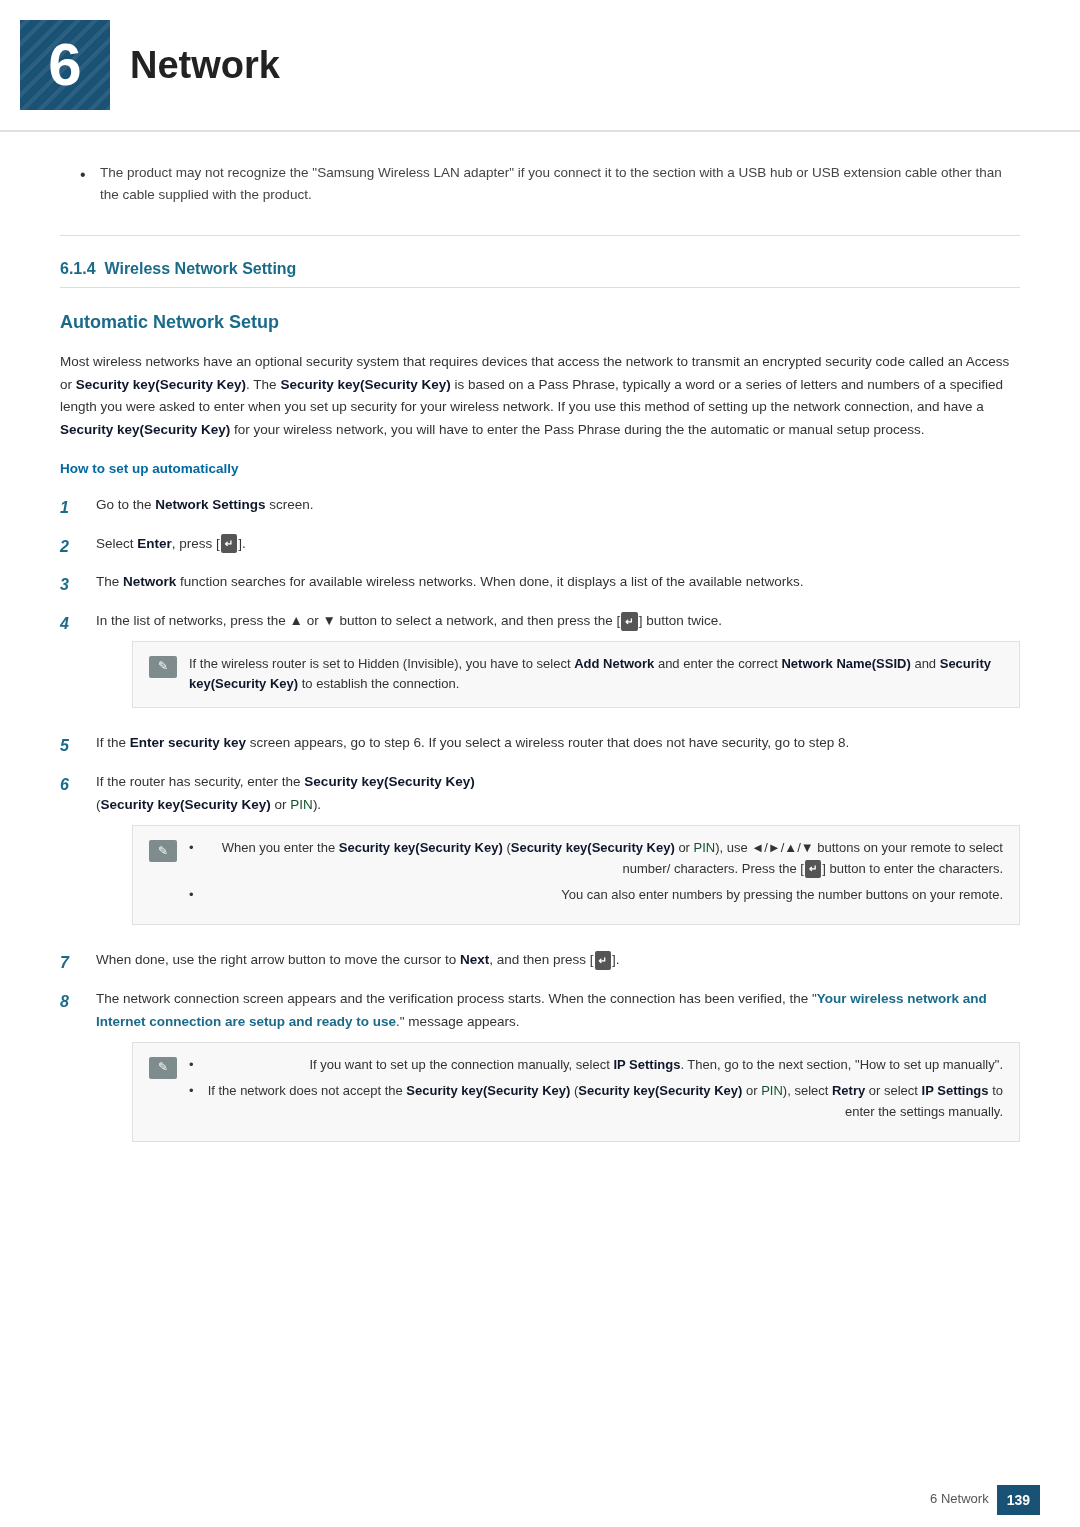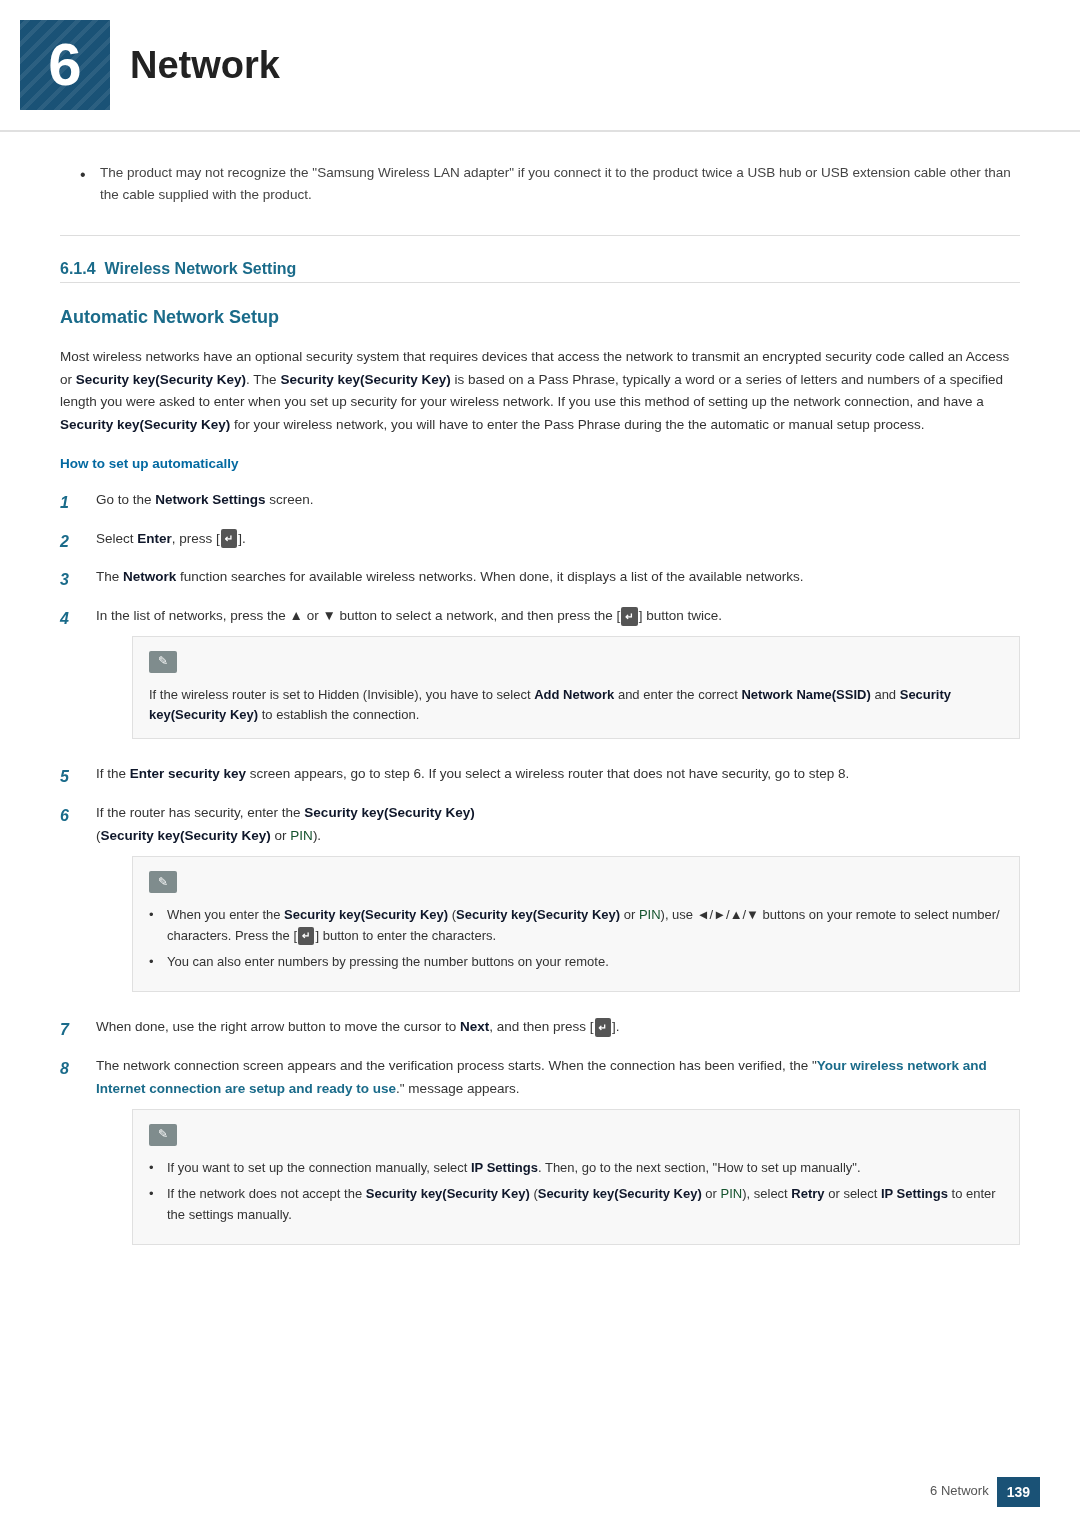--- a/index.html
+++ b/index.html
@@ -89,20 +89,21 @@
       color: #333;
       font-size: 16px;
     }
 
     
     .section-heading {
       color: #1a6b8a;
       font-size: 16px;
       font-weight: bold;
       margin-bottom: 20px;
+      padding-bottom: 5px;
       border-bottom: 1px solid #ddd;
     }
 
     
     .subsection-heading {
       color: #1a6b8a;
       font-size: 18px;
       font-weight: bold;
       margin-bottom: 14px;
     }
@@ -163,21 +164,20 @@
 
     
     .note-box {
       display: flex;
       align-items: flex-start;
       background: #f8f8f8;
       border: 1px solid #e0e0e0;
       padding: 12px 16px;
       margin: 8px 0 12px 36px;
       gap: 12px;
-      flex-direction: column;
     }
 
     .note-icon {
       width: 28px;
       height: 22px;
       background: #7f8c8d;
       flex-shrink: 0;
       display: flex;
       align-items: center;
       justify-content: center;
@@ -200,20 +200,21 @@
     }
 
     .note-content ul {
       list-style: none;
     }
 
     .note-content ul li {
       position: relative;
       padding-left: 18px;
       margin-bottom: 6px;
+      text-align: right;
     }
 
     .note-content ul li::before {
       content: '•';
       position: absolute;
       left: 0;
     }
 
     
     .enter-key {
@@ -230,21 +231,21 @@
 
     
     .quoted-green {
       color: #1a6b8a;
       font-weight: bold;
     }
 
     
     .page-footer {
       position: absolute;
-      bottom: 20px;
+      bottom: 12px;
       right: 40px;
       display: flex;
       align-items: center;
       gap: 8px;
       font-size: 13px;
     }
 
     .footer-chapter {
       color: #555;
     }
@@ -271,21 +272,21 @@
   <div class="chapter-number-box">
     <span>6</span>
   </div>
   <div class="chapter-title">Network</div>
 </div>
 
 <div class="content">
 
   <div class="top-note">
     <ul>
-      <li>The product may not recognize the "Samsung Wireless LAN adapter" if you connect it to the product twice a USB hub or USB extension cable other than the cable supplied with the product.</li>
+      <li>The product may not recognize the "Samsung Wireless LAN adapter" if you connect it to the section with a USB hub or USB extension cable other than the cable supplied with the product.</li>
     </ul>
   </div>
 
   <hr class="divider">
 
   <div class="section-heading">
     <span>6.1.4</span>&nbsp;&nbsp;<span>Wireless Network Setting</span>
   </div>
 
   <div class="subsection-heading">Automatic Network Setup</div>

